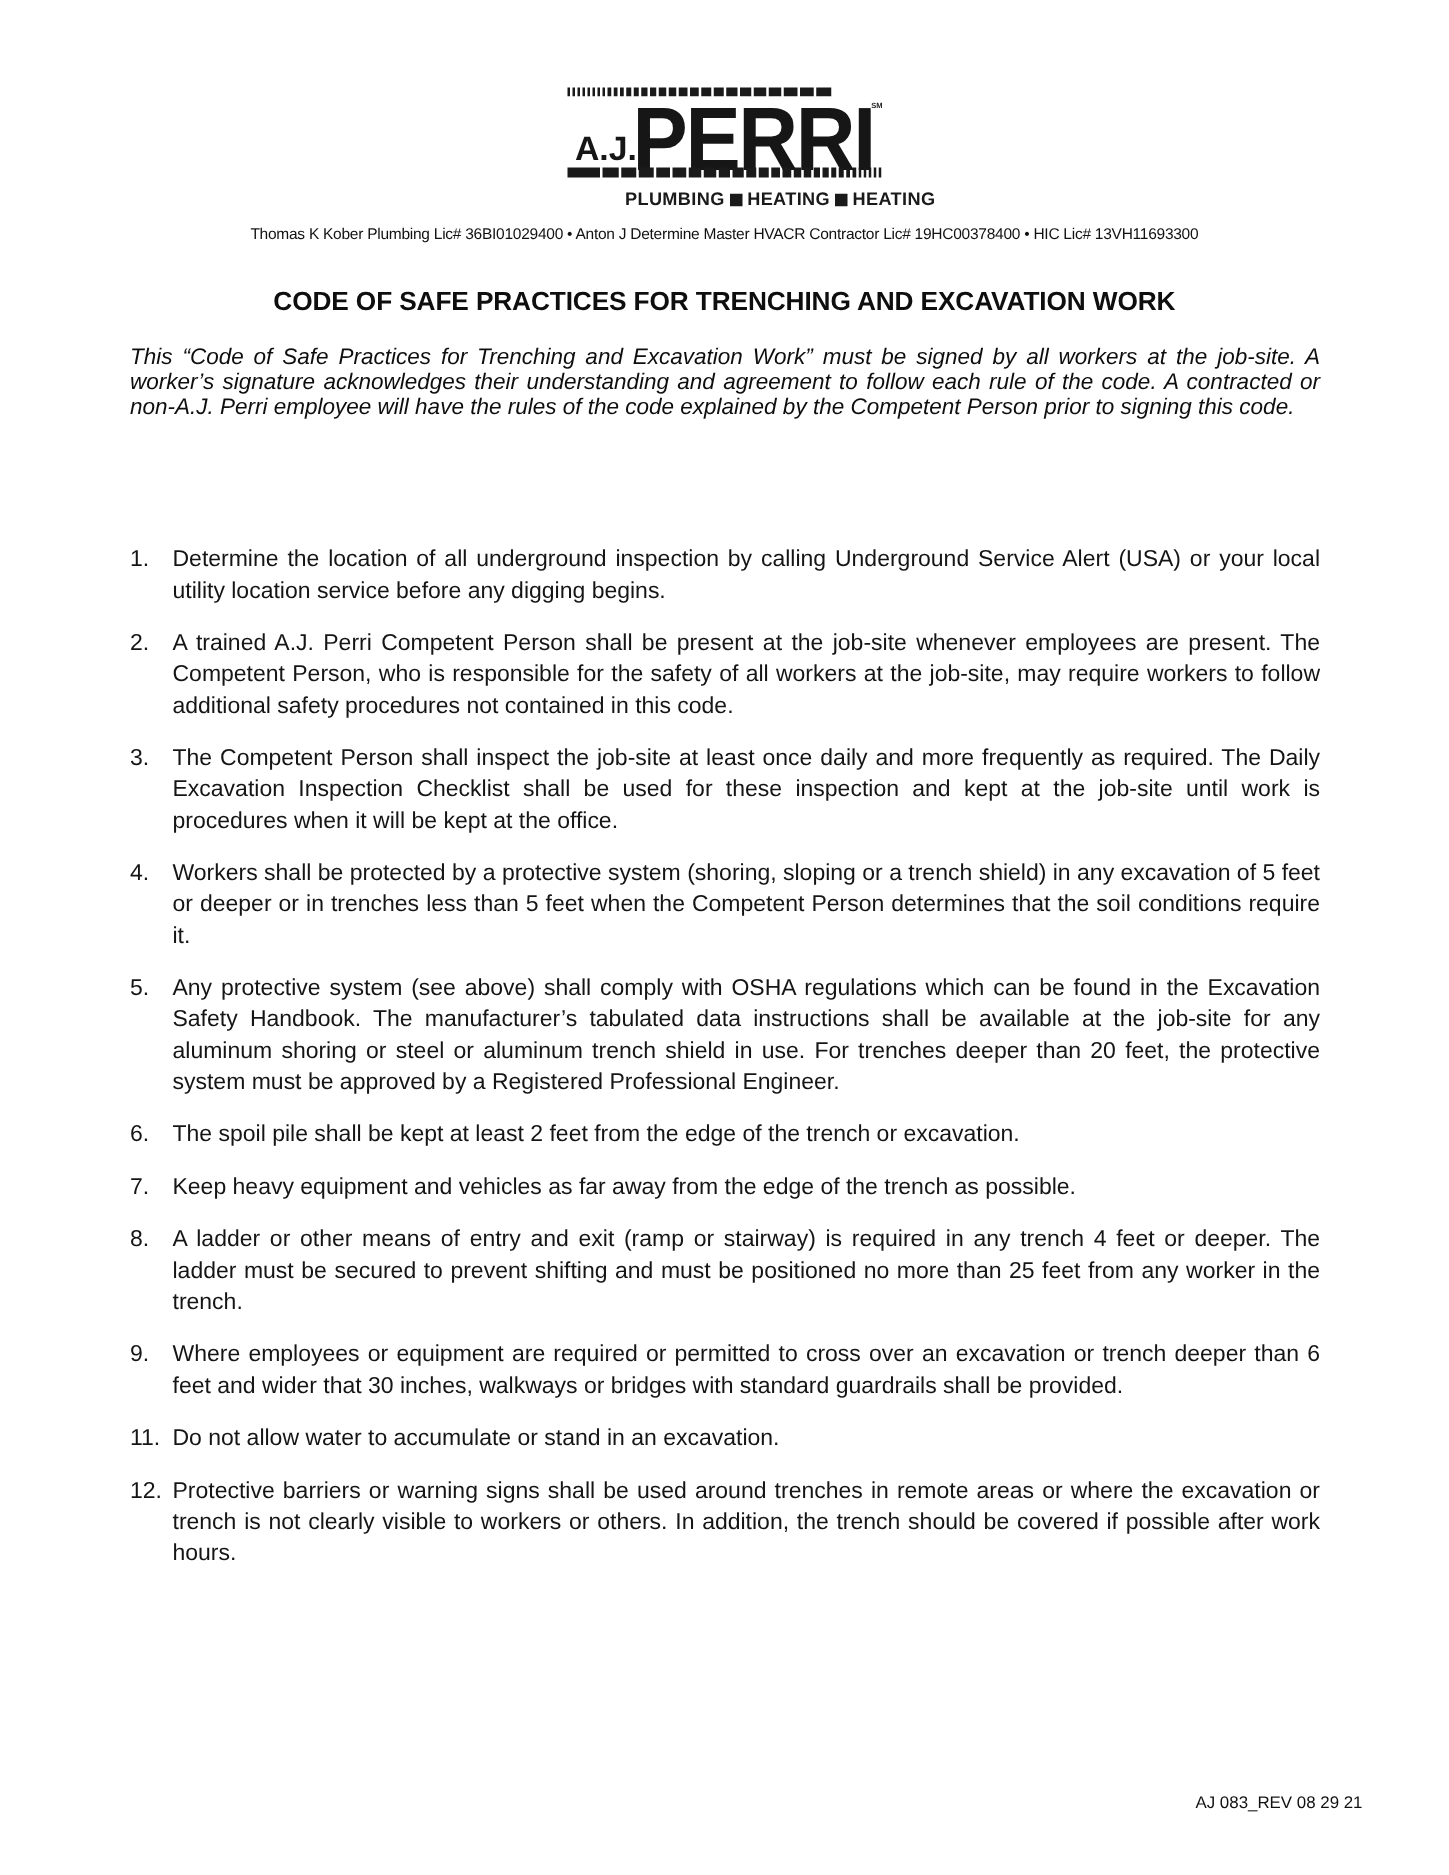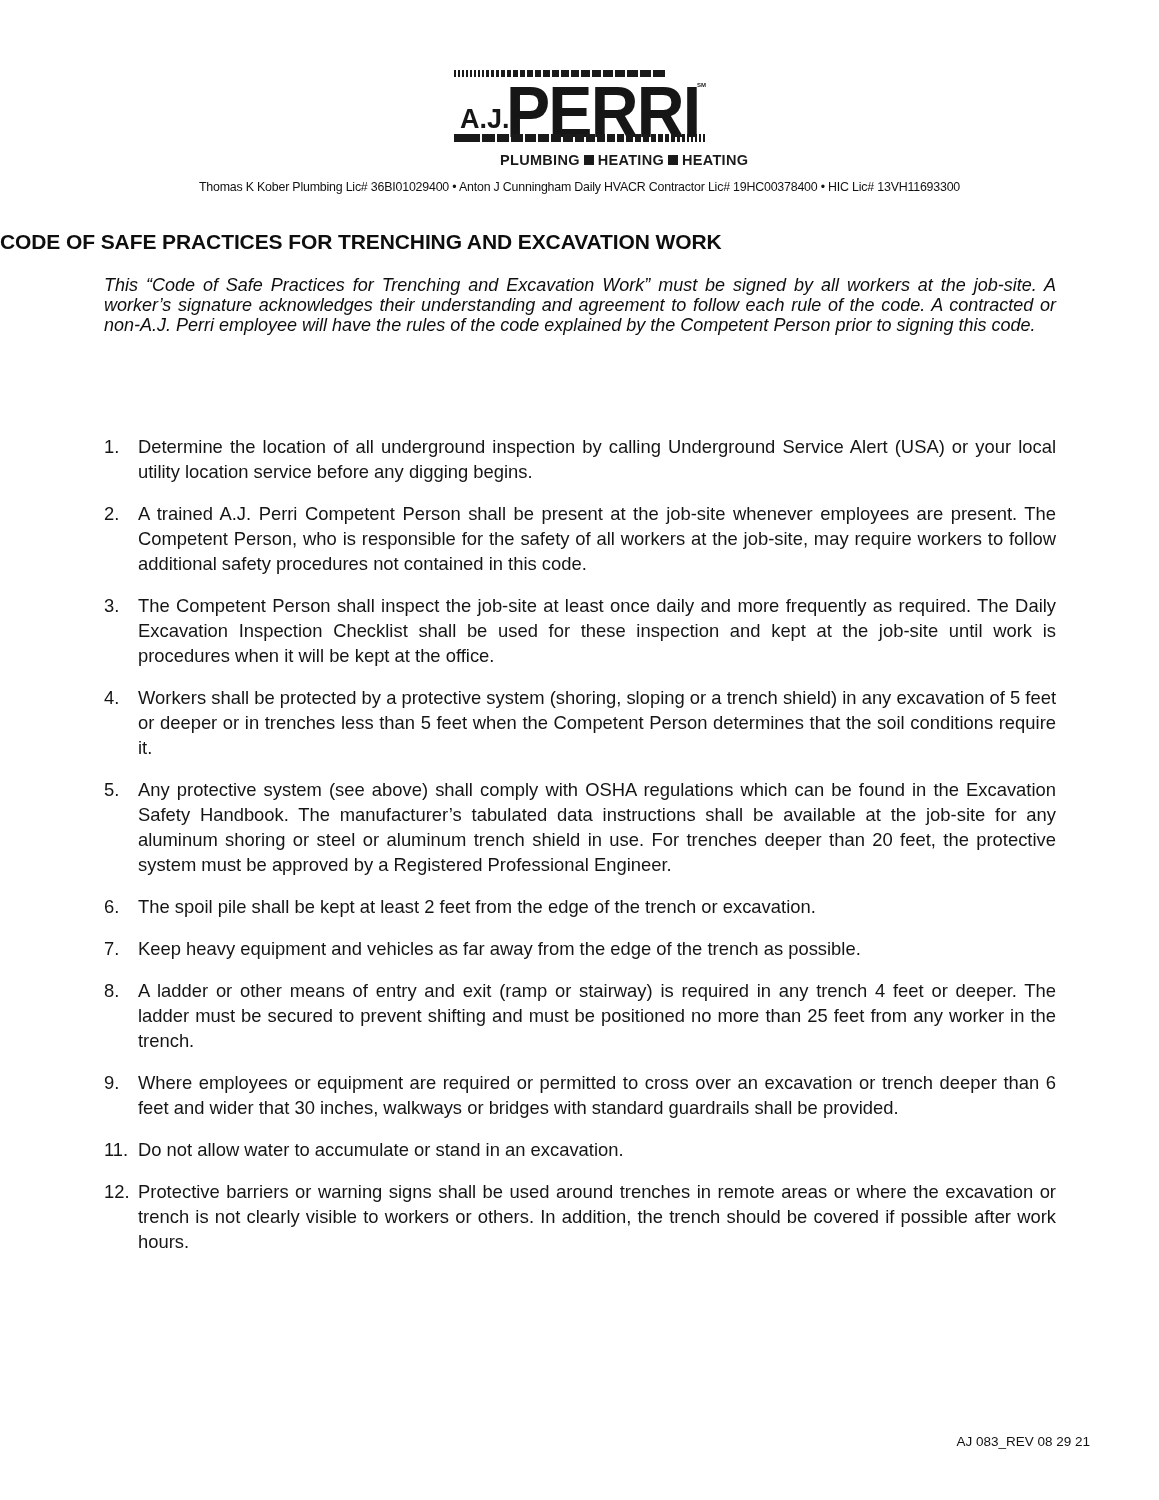--- a/index.html
+++ b/index.html
@@ -13,21 +13,21 @@
   .bottom-bar { left: 2px; top: 66px; width: 252px; height: 8px; }
   .logo-aj { position: absolute; left: 8px; top: 36px; font-weight: bold; font-size: 27px; letter-spacing: 0px; color: #161616; }
   .logo-perri { position: absolute; left: 54px; top: 0px; font-weight: bold; font-size: 72px; letter-spacing: -2px; color: #161616; transform: scaleX(0.92); transform-origin: left top; line-height: 1; top: 8px; }
   .logo-sm { position: absolute; left: 245px; top: 14px; font-size: 6px; font-weight: bold; color: #222; }
   .logo-tag { position: absolute; left: 4px; top: 84px; font-size: 14.5px; font-weight: bold; letter-spacing: 0.3px; white-space: nowrap; color: #1a1a1a; display: flex; align-items: center; margin-left: 44px; }
   .logo-tag .sq { display: inline-block; width: 10px; height: 10px; background: #1a1a1a; margin: 0 4px; }
 
   .license { position: absolute; left: 0; right: 0; top: 180px; text-align: center; font-size: 12.4px; color: #111; letter-spacing: -0.2px; }
 
   
-  .title { position: absolute; left: 0; right: 0; top: 230px; font-weight: bold; font-size: 21px; letter-spacing: -0.1px; color: #0e0e0e; }
+  .title { position: absolute; left: 0; right: 0; top: 230px; text-align: center; font-weight: bold; font-size: 21px; letter-spacing: -0.1px; color: #0e0e0e; }
 
   .intro { position: absolute; left: 104px; width: 952px; top: 275px; font-weight: normal; font-style: italic; font-size: 18px; line-height: 20px; text-align: justify; text-align-last: left; color: #0e0e0e; }
 
   
   .rules { position: absolute; left: 104px; width: 952px; top: 434px; margin: 0; padding: 0; list-style: none; }
   .rule { display: flex; font-size: 18.4px; line-height: 25px; color: #151515; }
   .rule .num { width: 34px; flex: 0 0 34px; }
   .rule .text { flex: 1; text-align: justify; text-align-last: left; }
 
   .footer-code { position: absolute; right: 69px; top: 1434px; font-size: 13.5px; color: #111; }
@@ -100,21 +100,21 @@
     </div>
   <div class="logo-tag">
     <span>PLUMBING</span>
     <span class="sq"></span>
     <span>HEATING</span>
     <span class="sq"></span>
     <span>HEATING</span>
   </div>
 </div>
 
-<div class="license">Thomas K Kober Plumbing Lic# 36BI01029400 • Anton J Cunningham Daily HVACR Contractor Lic# 19HC00378400 • HIC Lic# 13VH11693300</div>
+<div class="license">Thomas K Kober Plumbing Lic# 36BI01029400 • Anton J Determine Master HVACR Contractor Lic# 19HC00378400 • HIC Lic# 13VH11693300</div>
 
 <h1 class="title" style="margin:0;">CODE OF SAFE PRACTICES FOR TRENCHING AND EXCAVATION WORK</h1>
 
 <p class="intro" style="margin:0;">This “Code of Safe Practices for Trenching and Excavation Work” must be signed by all workers at the job-site. A worker’s signature acknowledges their understanding and agreement to follow each rule of the code. A contracted or non-A.J. Perri employee will have the rules of the code explained by the Competent Person prior to signing this code.</p>
 
 <ul class="rules" id="rules">
     <li class="rule" style="margin-top: 0px;">
       <span class="num">1.</span>
       <span class="text">Determine the location of all underground inspection by calling Underground Service Alert (USA) or your local utility location service before any digging begins.</span>
     </li>

